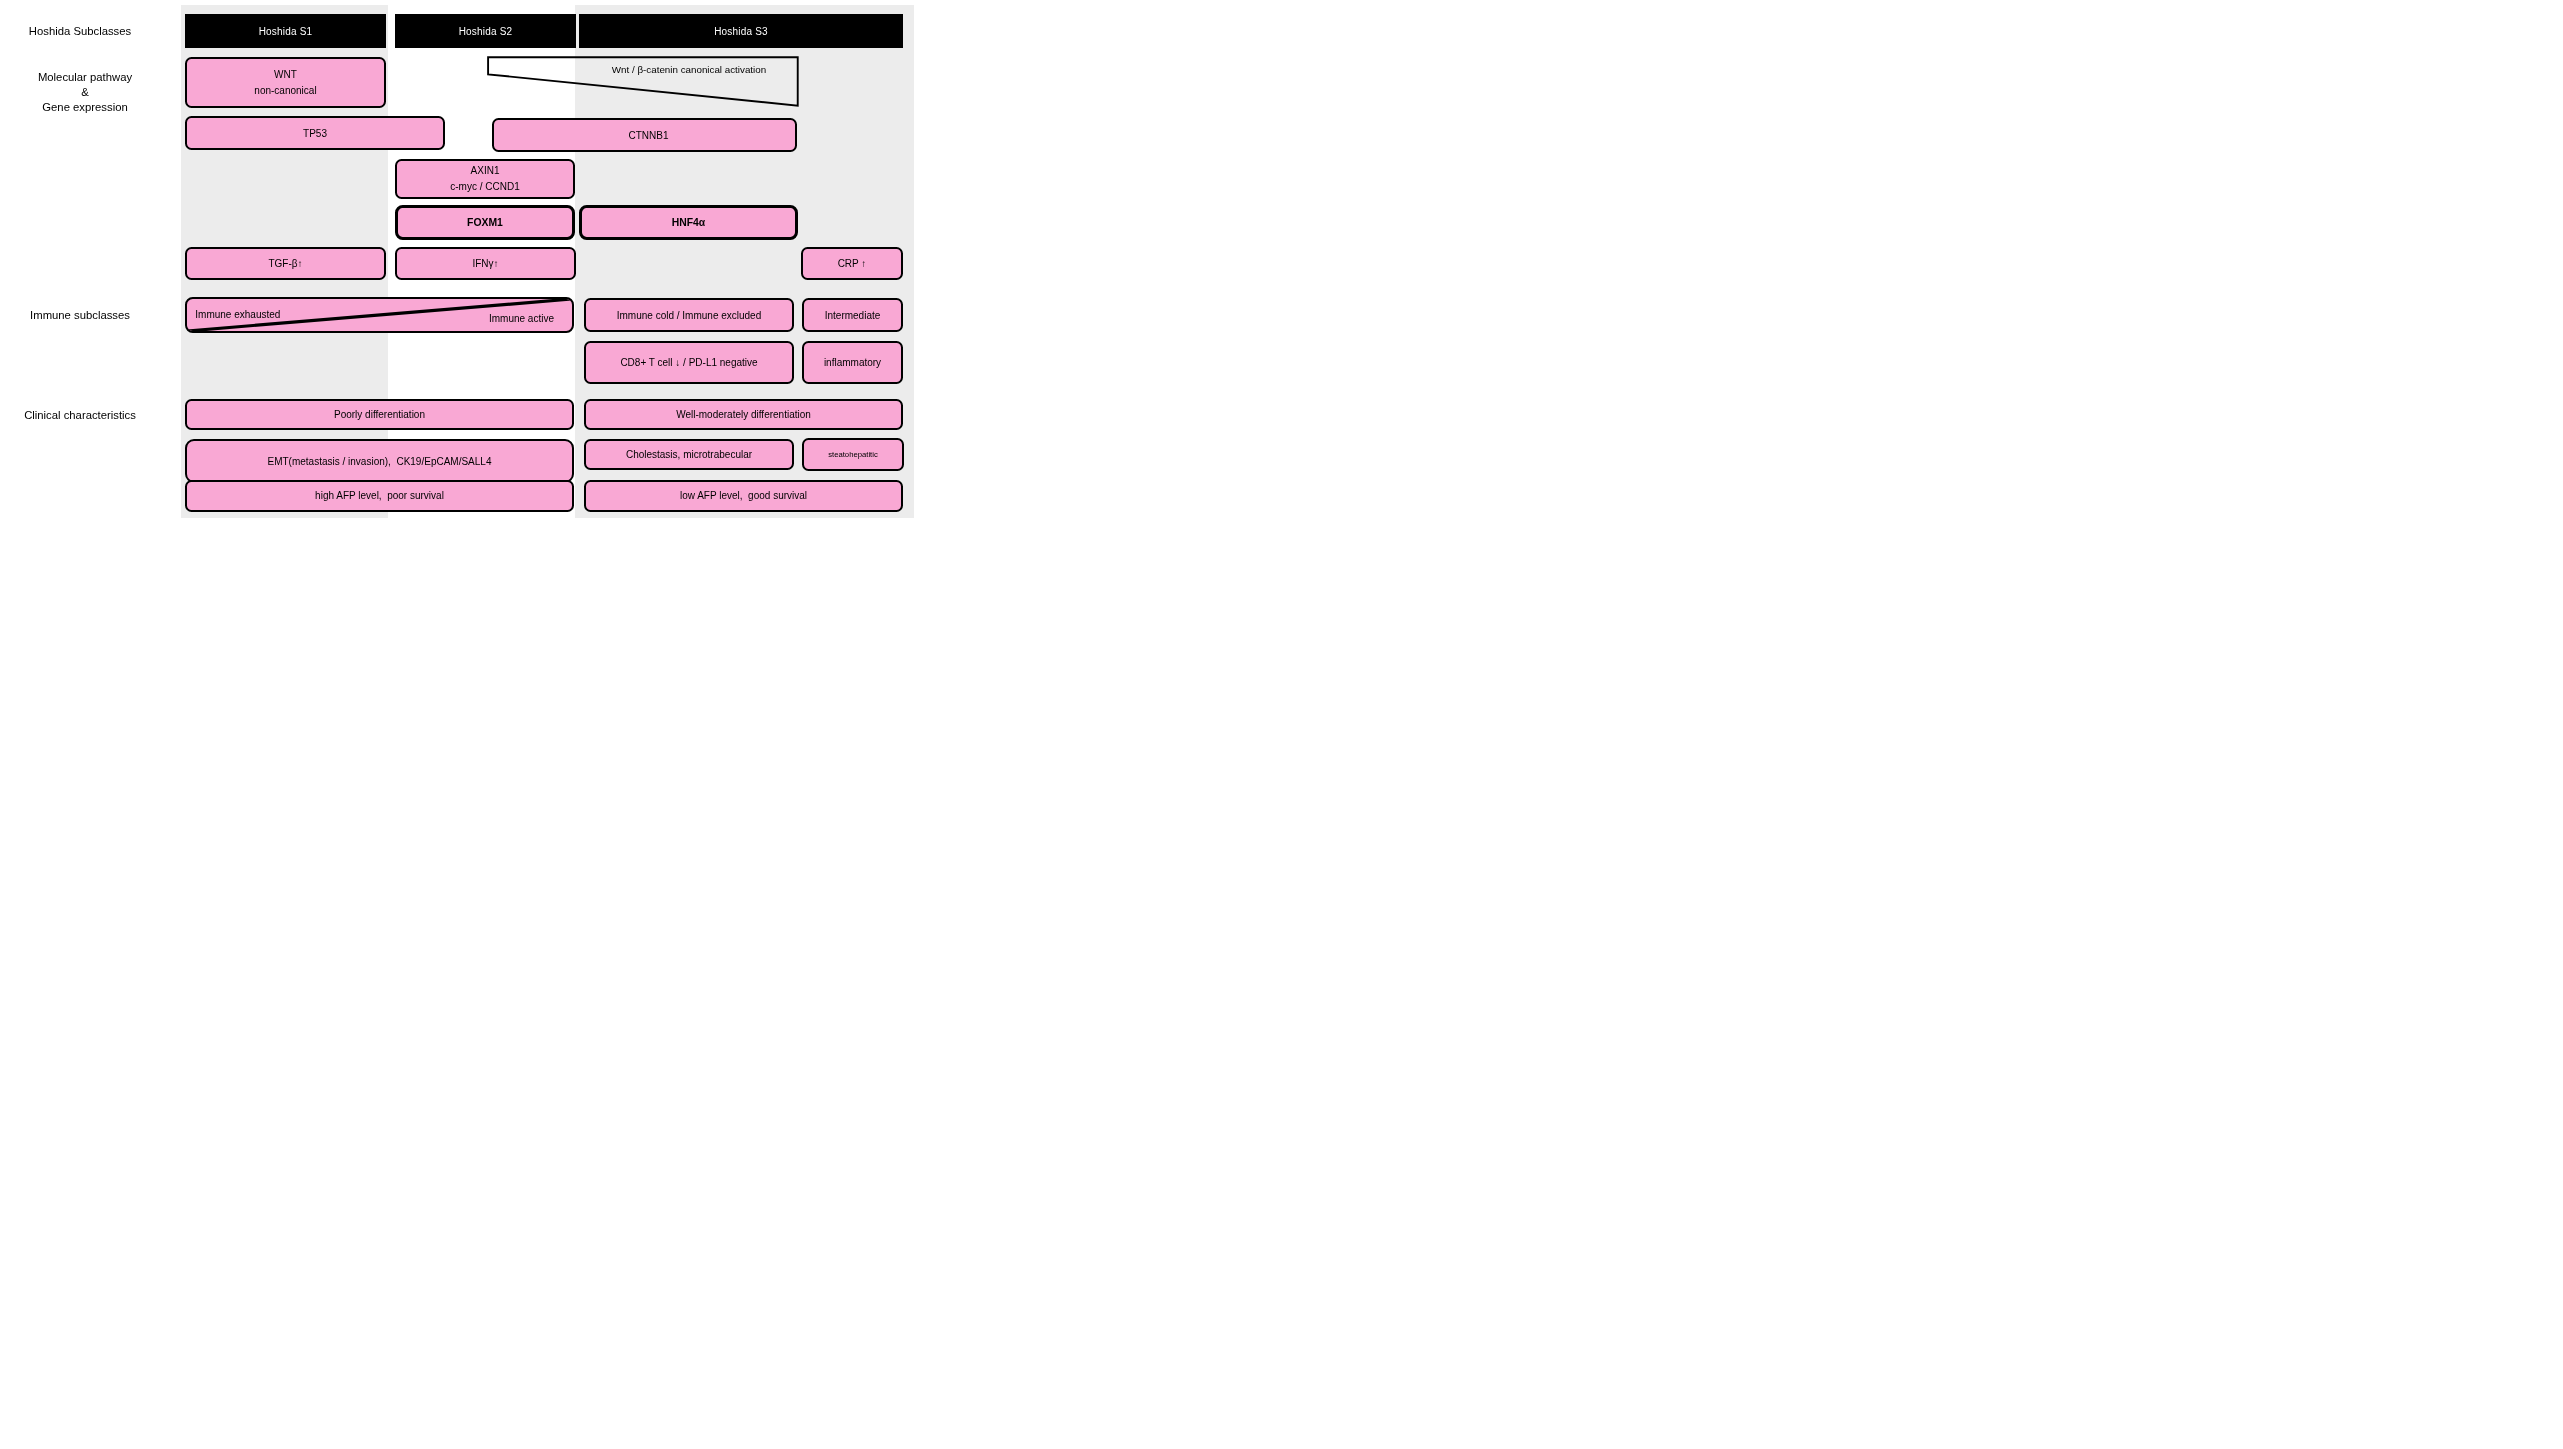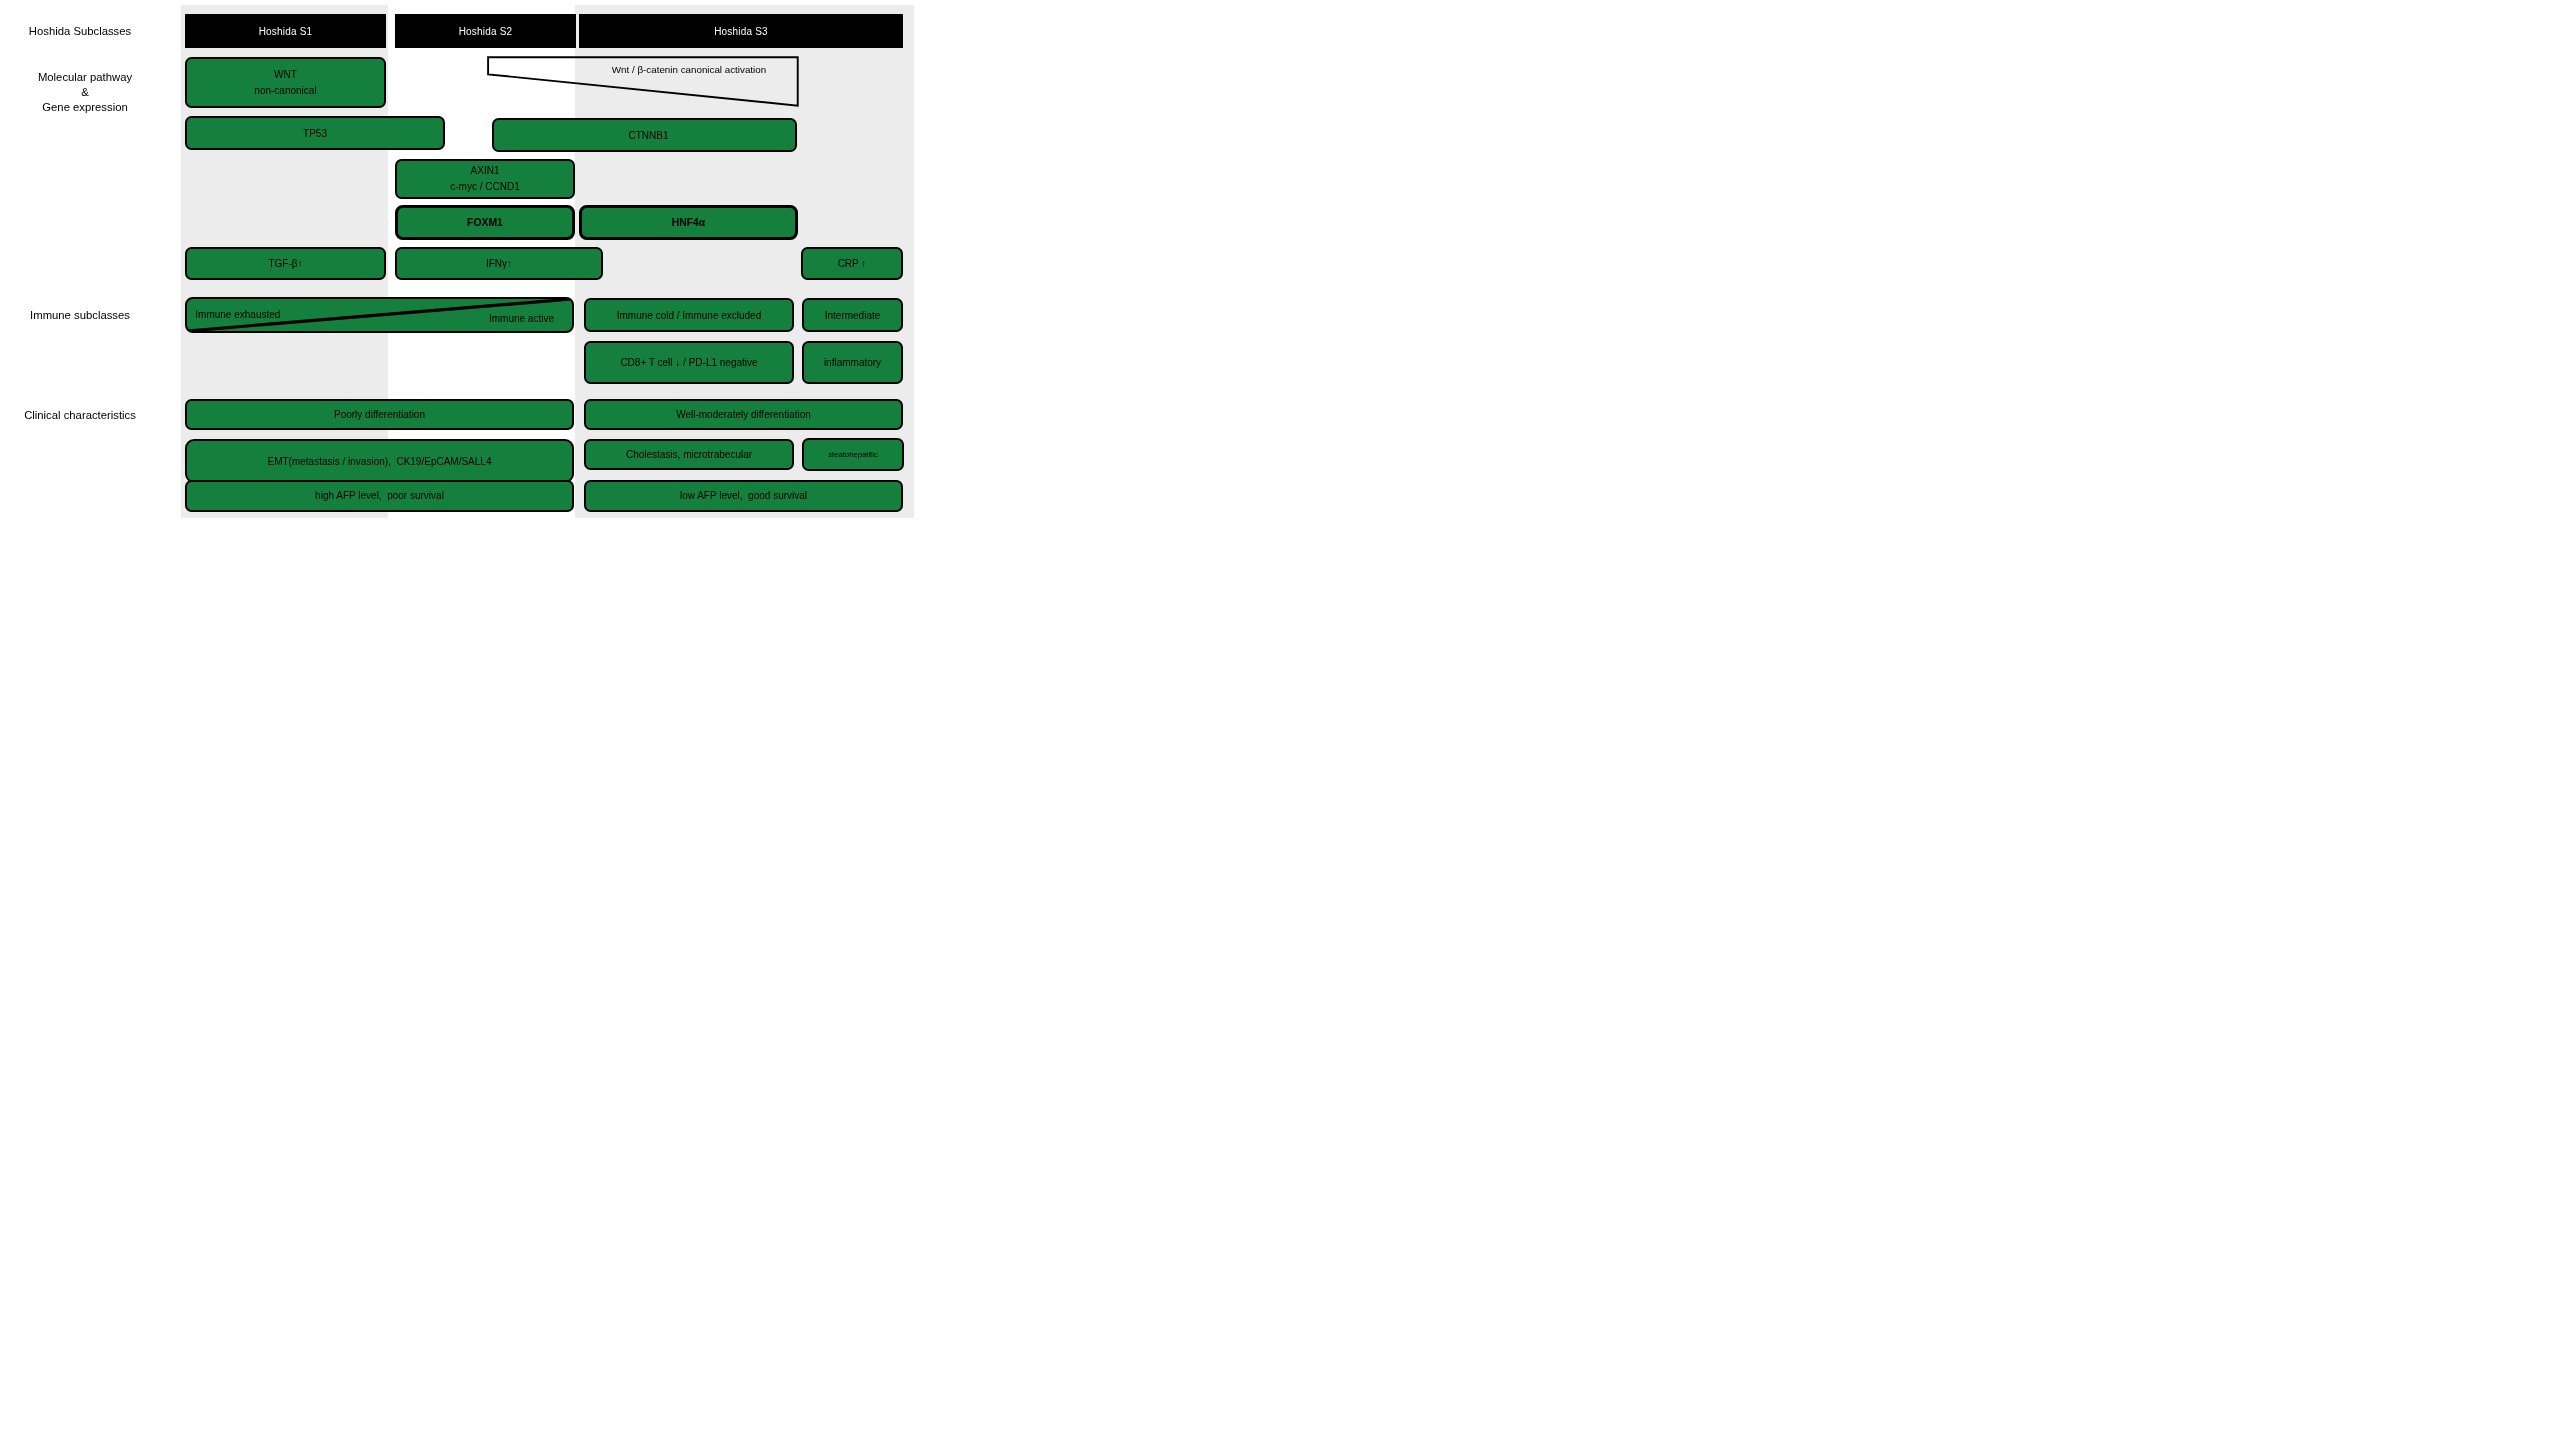--- a/index.html
+++ b/index.html
@@ -15,21 +15,21 @@
   .bar{
     position:absolute;height:34px;background:#000;color:#fff;
     display:flex;align-items:center;justify-content:center;
     font-size:10px;letter-spacing:0.2px;
   }
   .side-label{
     position:absolute;left:0;width:160px;text-align:center;
     font-size:11.3px;line-height:15px;
   }
   .box{
-    position:absolute;background:#15803d;border:2.4px solid #000;border-radius:6.5px;
+    position:absolute;background:#f9a8d4;border:2.4px solid #000;border-radius:6.5px;
     box-sizing:border-box;display:flex;align-items:center;justify-content:center;
     font-size:10px;white-space:pre;text-align:center;
   }
   .box.two-line{flex-direction:column;line-height:15.5px;}
   .box.bold{border-width:3.6px;border-radius:7.7px;font-weight:bold;font-size:10.4px;}
   .box.small-text{font-size:7.7px;text-align:center;}
   .diag{border-radius:7.7px;overflow:hidden;text-decoration:underline;}
   .diag svg{position:absolute;left:0;top:0;width:100%;height:100%;}
   .diag-text{position:absolute;font-size:10px;white-space:pre;}
   #wedge{position:absolute;left:486px;top:56px;width:315px;height:52px;overflow:visible;}
@@ -74,21 +74,21 @@
 
   <div class="box two-line" style="left:395px;top:159px;width:180px;height:40px;line-height:16px;">
     <div>AXIN1</div>
     <div>c-myc / CCND1</div>
   </div>
 
   <div class="box bold" style="left:395px;top:205px;width:180px;height:35px;text-align:center;">FOXM1</div>
   <div class="box bold" style="left:579px;top:205px;width:219px;height:35px;">HNF4α</div>
 
   <div class="box" style="left:185px;top:247px;width:201px;height:33px;">TGF-β↑</div>
-  <div class="box" style="left:395px;top:247px;width:208px;height:33px;">IFNγ↑</div>
+  <div class="box" style="left:395px;top:247px;width:181px;height:33px;">IFNγ↑</div>
   <div class="box" style="left:801px;top:247px;width:102px;height:33px;">CRP ↑</div>
 
   <div class="box diag" style="left:185px;top:297px;width:389px;height:36px;">
     <svg preserveAspectRatio="none" viewBox="0 0 100 100">
       <line x1="0" y1="100" x2="100" y2="0" stroke="#000" stroke-width="3.2" vector-effect="non-scaling-stroke"></line>
     </svg>
     <span class="diag-text" style="left:8.3px;top:9.5px;">Immune exhausted</span>
     <span class="diag-text" style="right:18px;top:13.7px;">Immune active</span>
   </div>
   <div class="box" style="left:584px;top:298px;width:210px;height:34px;">Immune cold / Immune excluded</div>

